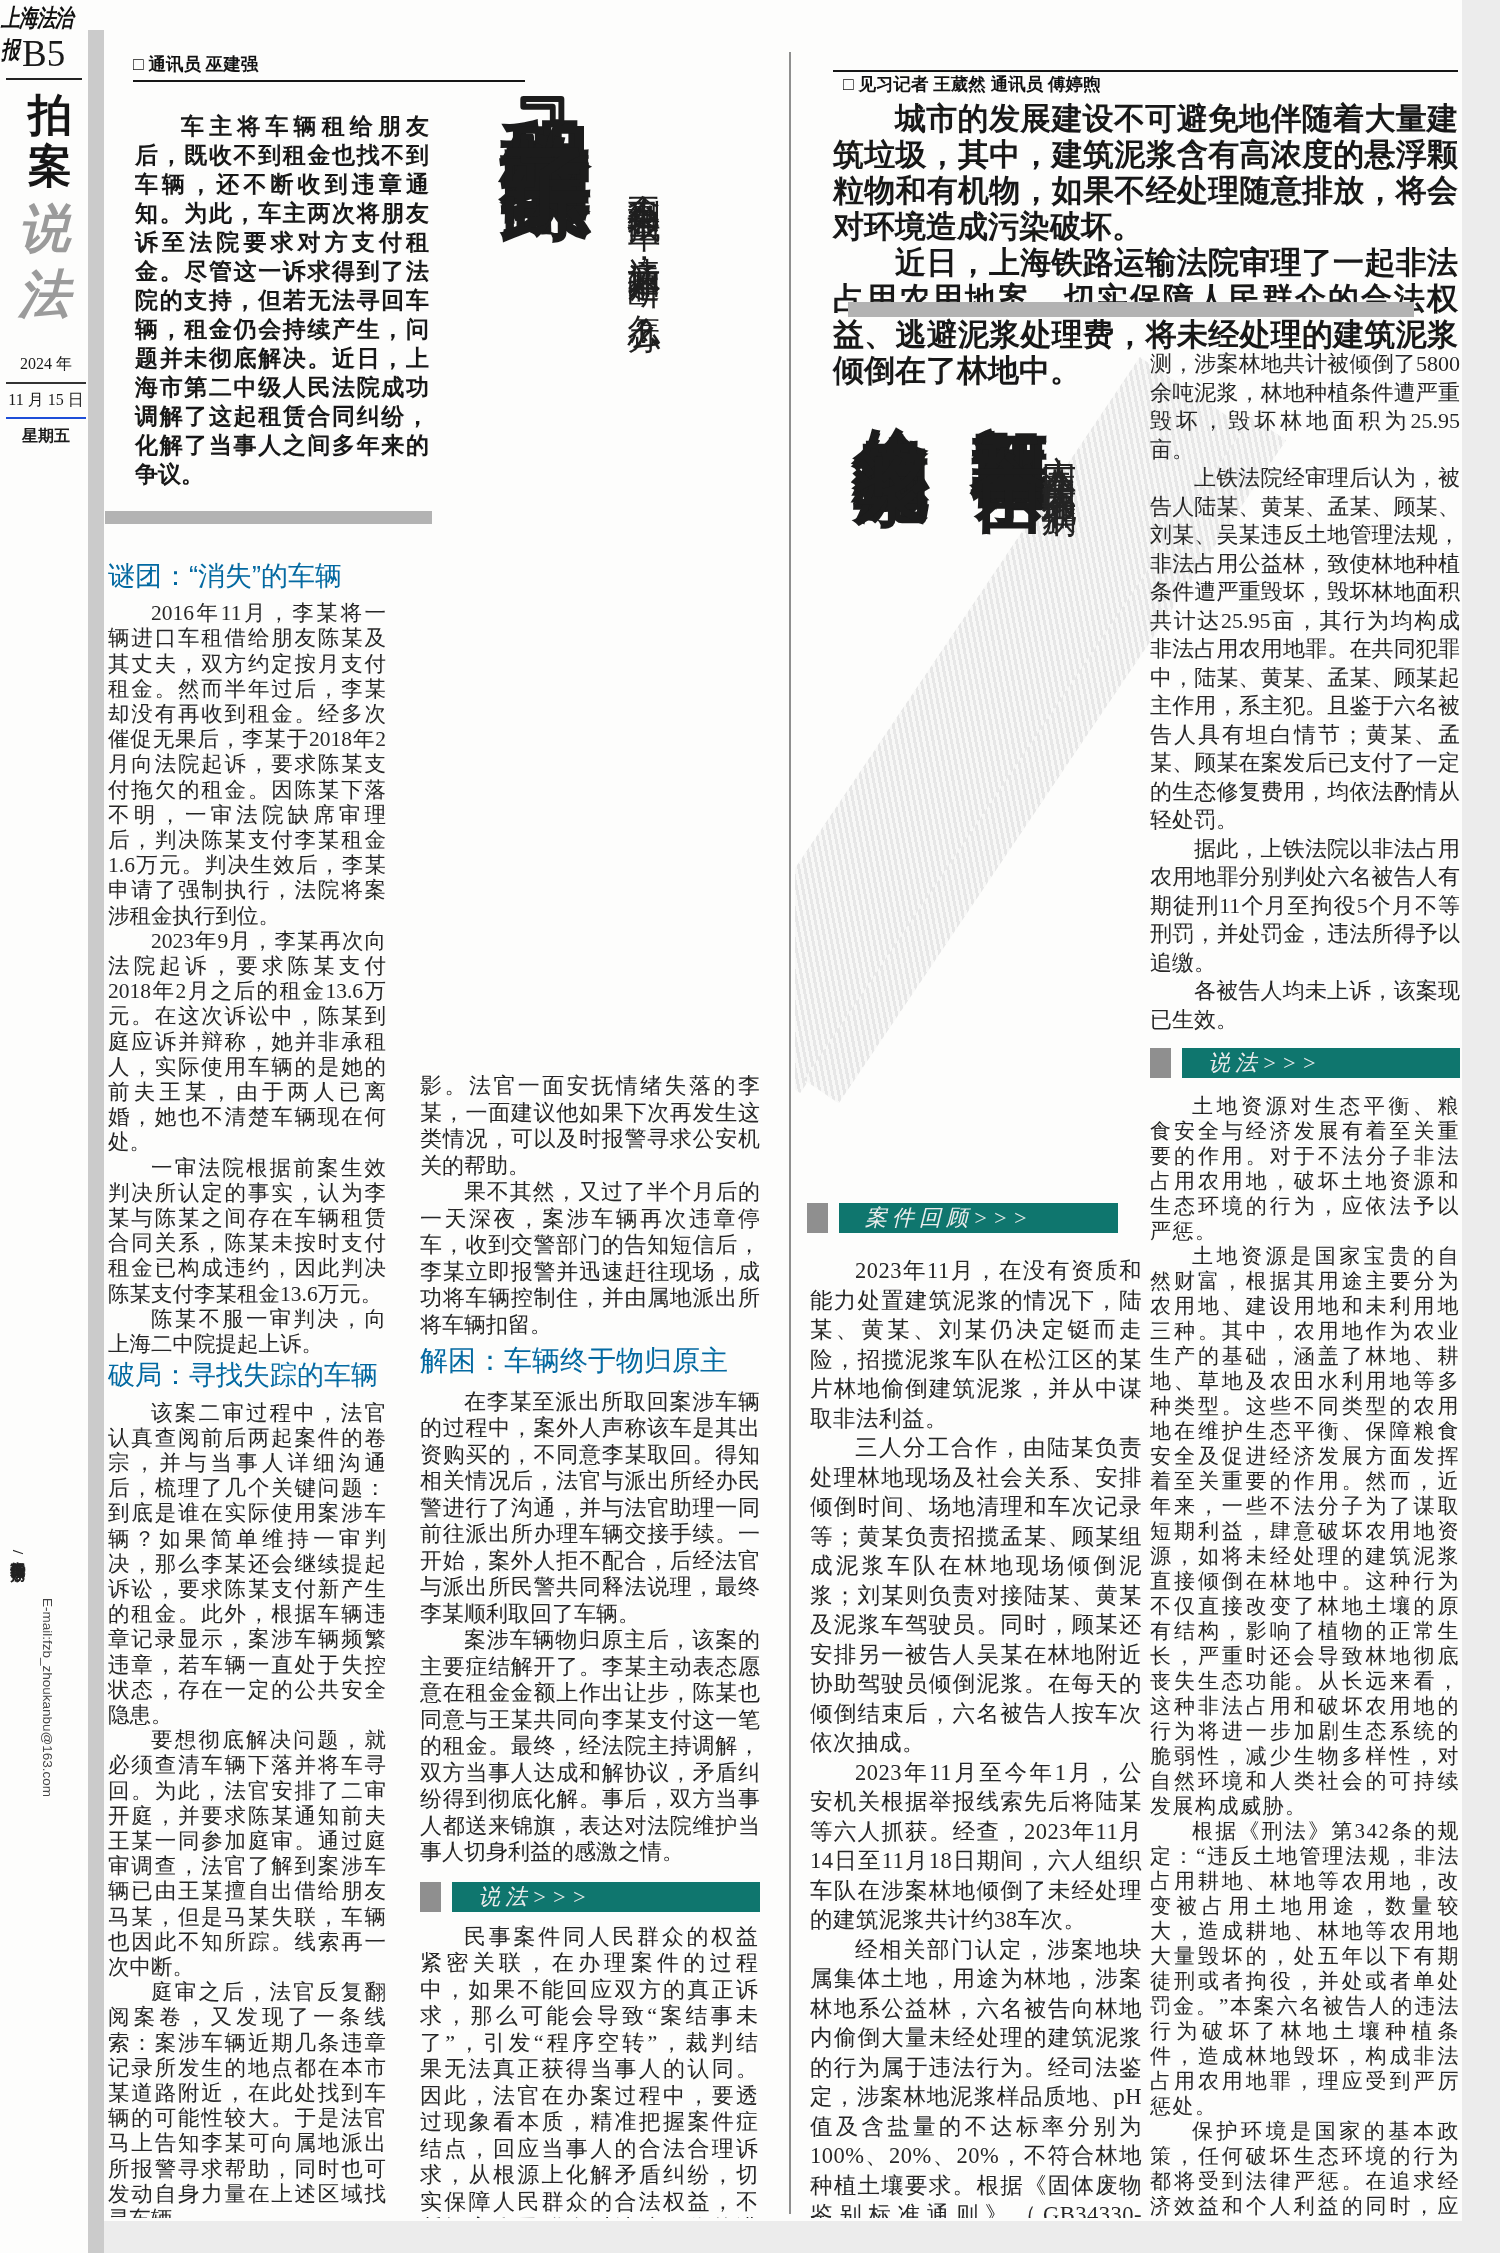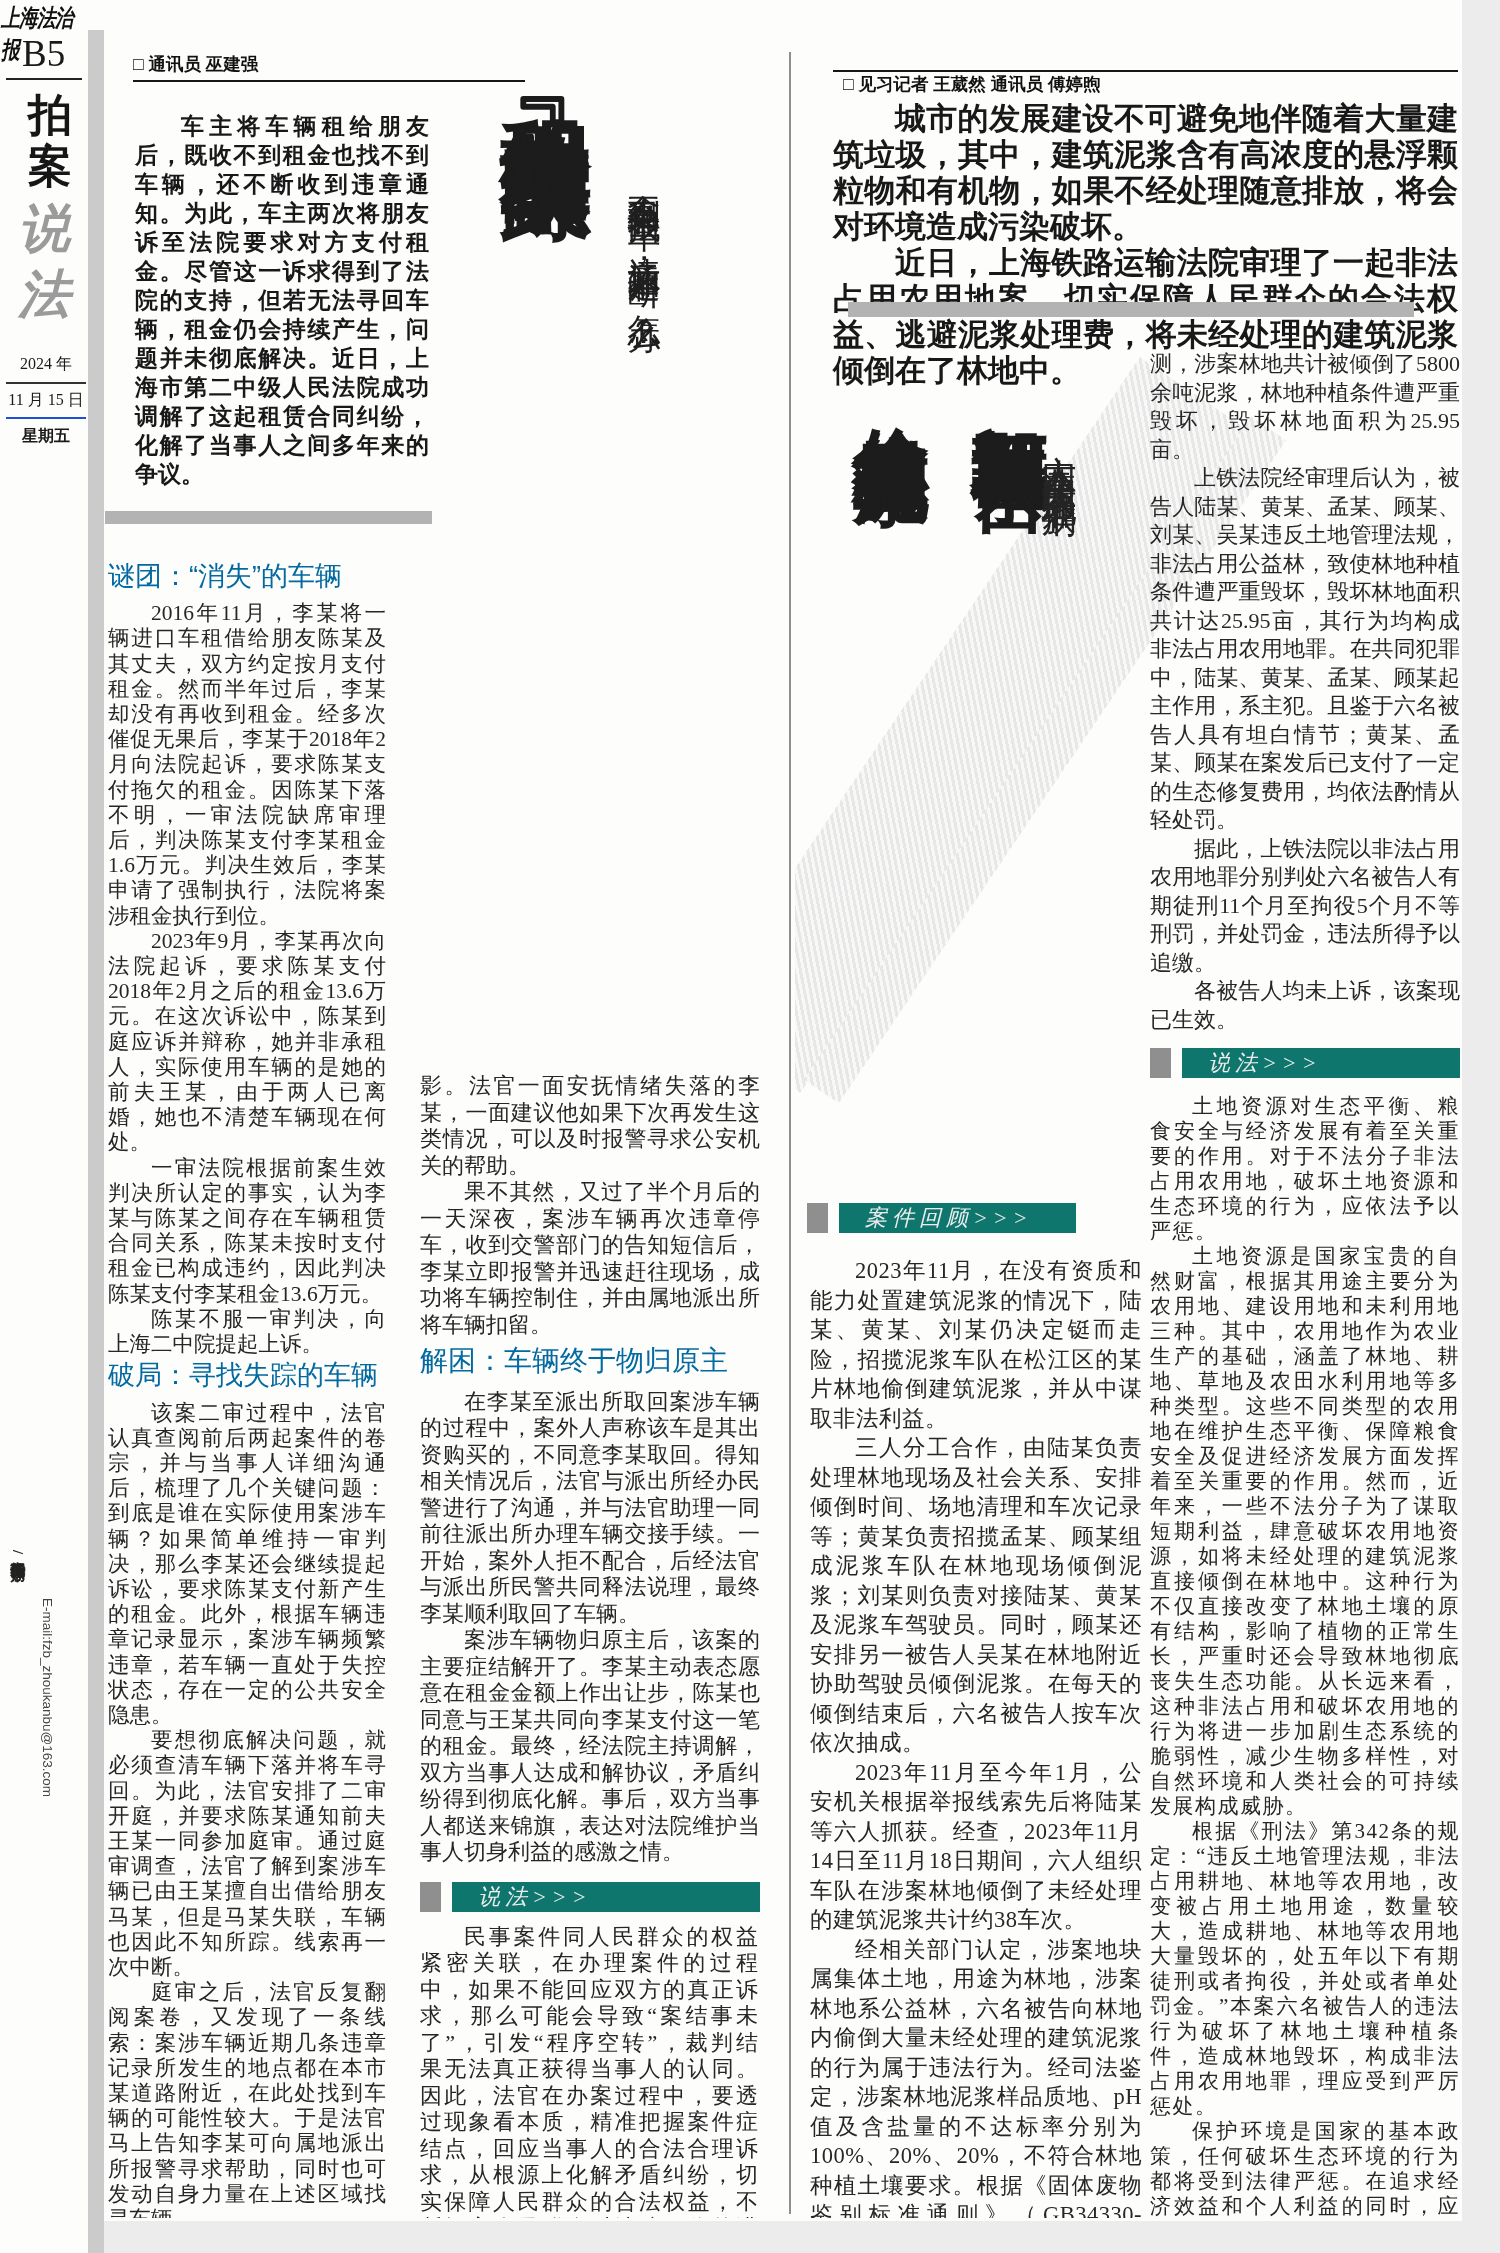--- a/index.html
+++ b/index.html
@@ -73,21 +73,21 @@
   .r-graybar{left:848px;top:302px;width:566px;height:15px;}
   .wm-clip{left:795px;top:330px;width:665px;height:870px;overflow:hidden;}
   .wm{position:absolute;background:repeating-linear-gradient(135deg,#e7e7e7 0 3px,#f8f8f7 3px 6px);}
   .wm1{left:-225px;top:330px;width:800px;height:130px;transform:rotate(-56deg);}
   .wm2{left:-150px;top:409px;width:800px;height:42px;transform:rotate(-56deg);}
   .r-headline{left:840px;top:366px;height:812px;font-size:76px;font-weight:900;letter-spacing:3px;
     color:#1c1c1c;}
   .r-headline span{display:block;}
   .r-headline span + span{margin-right:16px;}
   .r-subhead{left:1034px;top:428px;height:545px;font-size:35px;letter-spacing:4px;color:#242424;}
-  .case-bar{left:807px;top:1203px;width:269px;}
+  .case-bar{left:807px;top:1203px;width:311px;}
   .colmid{left:810px;top:1256px;width:332px;height:962px;font-size:22.5px;line-height:29.5px;
     letter-spacing:.5px;}
   .colright{left:1150px;top:350px;width:310px;height:1868px;font-size:22px;line-height:28.5px;}
   .colright .saybar{margin:14px 0 16px;}
   .colright .spaced{font-size:21px;line-height:25px;letter-spacing:1.5px;}
 </style>
 </head>
 <body>
 
 <div class="abs edge-right"></div>

